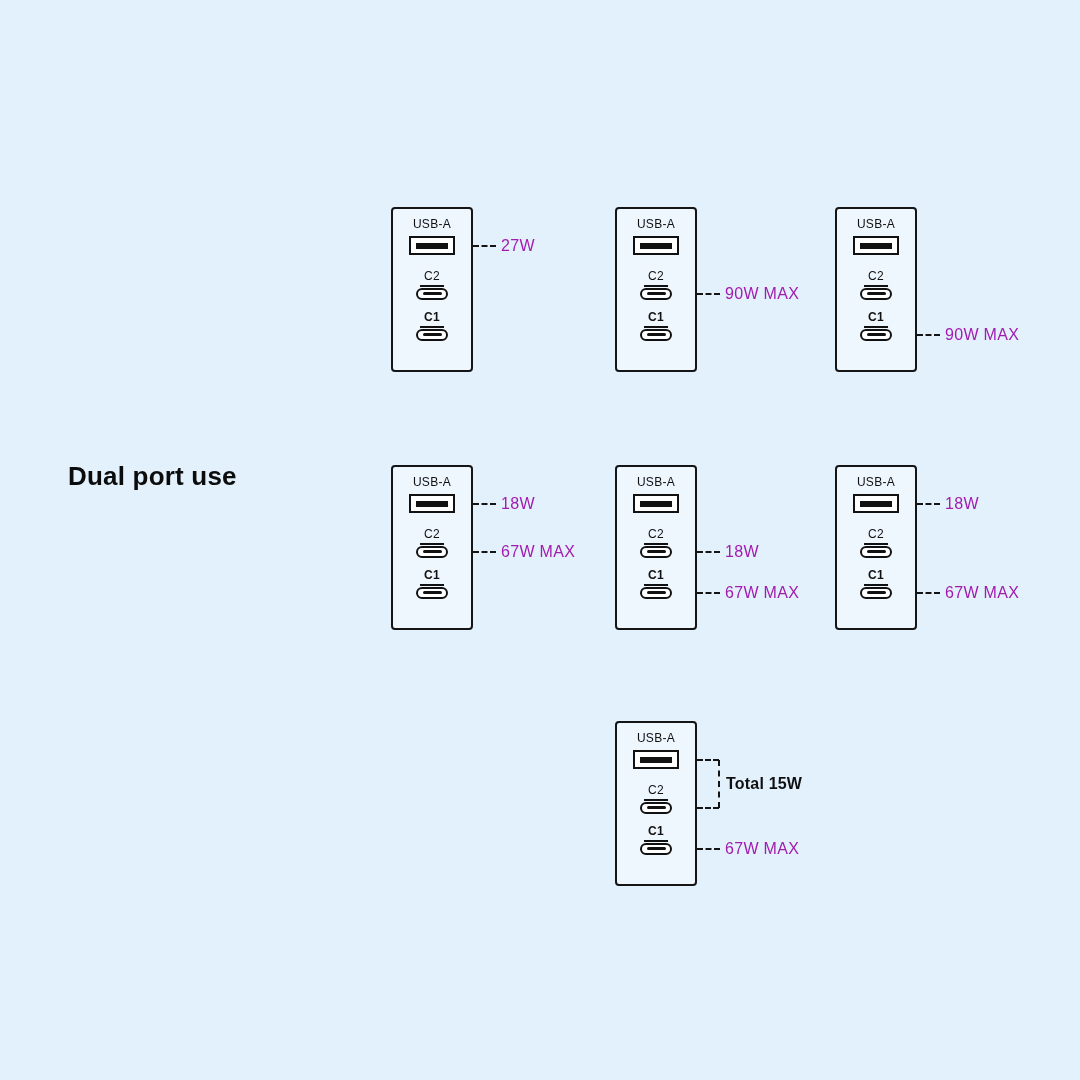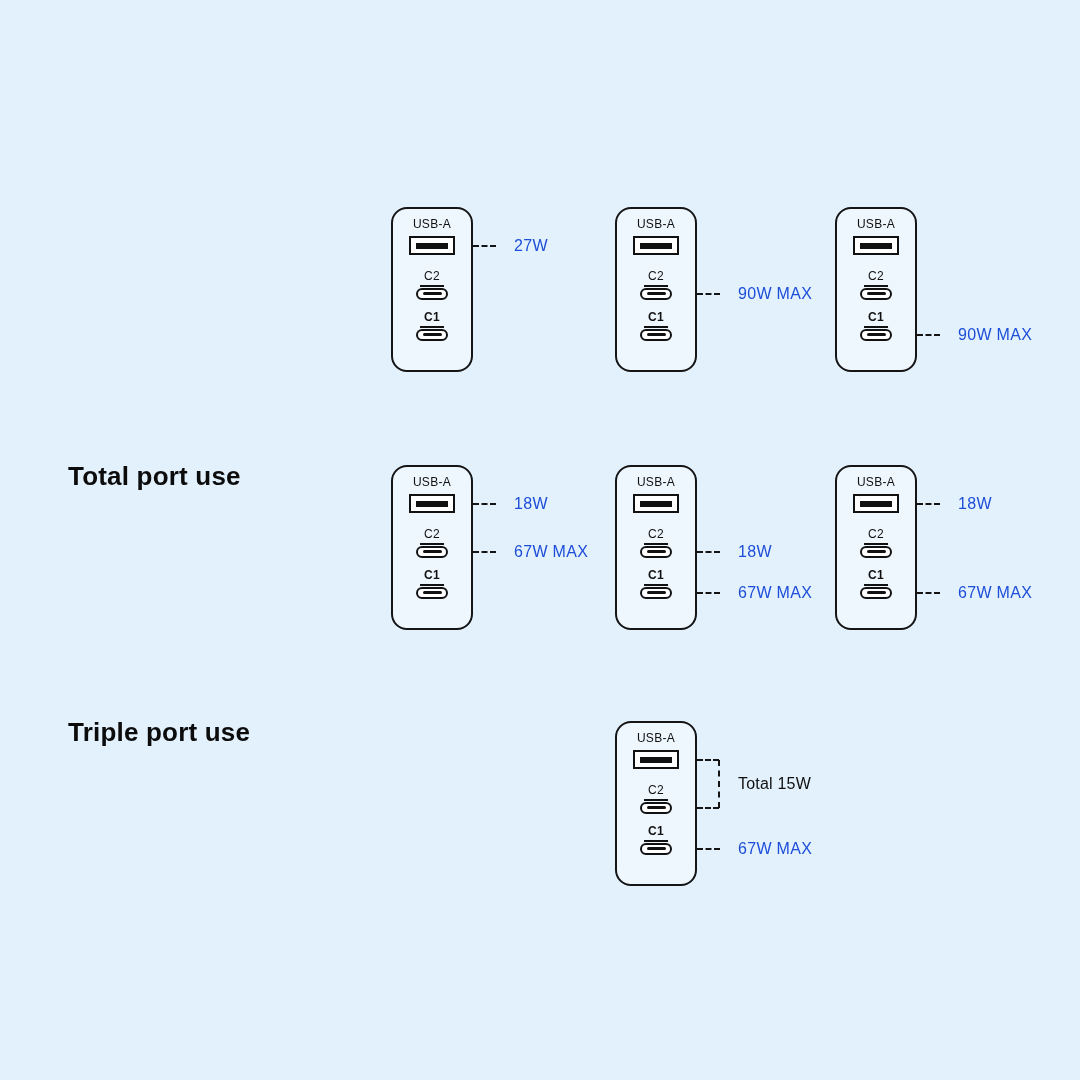--- a/index.html
+++ b/index.html
@@ -9,21 +9,21 @@
     font-family:"Liberation Sans", sans-serif;
     color:#141414;
   }
   .section-label{
     position:absolute;left:68px;
     font-size:26px;font-weight:700;color:#0c0c0c;letter-spacing:0.2px;
     line-height:30px;white-space:nowrap;
   }
   .charger{
     position:absolute;width:82px;height:165px;box-sizing:border-box;
-    border:2.5px solid #151515;border-radius:16px;background:#eef6fe;
+    border:2.5px solid #151515;border-radius:4px;background:#eef6fe;
   }
   .plabel{
     position:absolute;font-size:12px;font-weight:500;color:#111;
     letter-spacing:0.3px;line-height:15px;white-space:nowrap;
   }
   .plabel.usb{top:8px;left:0;width:100%;text-align:center;}
   .plabel.underlined{
     left:50%;transform:translateX(-50%);
     padding:0 4px 1px 4px;border-bottom:2px solid #111;text-align:center;
   }
@@ -43,37 +43,36 @@
   }
   .usbc-port.c2pos{top:78.5px;}
   .usbc-port.c1pos{top:119.5px;}
   .usbc-pin{width:19px;height:3px;background:#111;border-radius:1.5px;}
   .callout{
     position:absolute;display:flex;align-items:center;
     transform:translateY(-50%);
   }
   .callout-dash{width:23px;height:0;border-top:2px dashed #141414;}
   .callout-text{
-    margin-left:18px;font-size:16px;font-weight:500;color:#1d4ed8;
+    margin-left:5px;font-size:16px;font-weight:500;color:#a21caf;
     letter-spacing:0.3px;white-space:nowrap;text-align:right;
   }
   .bracket{position:absolute;}
   .bracket-h{position:absolute;left:0;width:22px;height:0;border-top:2px dashed #141414;}
   .bracket-v{position:absolute;left:21px;width:0;border-left:2px dashed #141414;}
   .bracket-text{
     position:absolute;left:29px;transform:translateY(-50%);
-    font-size:16px;font-weight:400;color:#101010;white-space:nowrap;letter-spacing:0.2px;margin-left:12px;
+    font-size:16px;font-weight:700;color:#101010;white-space:nowrap;letter-spacing:0.2px;
   }
 </style>
 </head>
 <body>
 
 <div class="canvas">
-  <div class="section-label" style="top:461px">Total port use</div>
-  <div class="section-label" style="top:717px">Triple port use</div>
+  <div class="section-label" style="top:461px">Dual port use</div>
   <div id="devices">
       <div class="charger" style="left: 391px; top: 207px;">
         <div class="plabel usb">USB-A</div>
         <div class="usba-port">
           <div class="usba-pin"></div>
         </div>
         <div class="plabel underlined c2pos">C2</div>
         <div class="usbc-port c2pos">
           <div class="usbc-pin"></div>
         </div>

